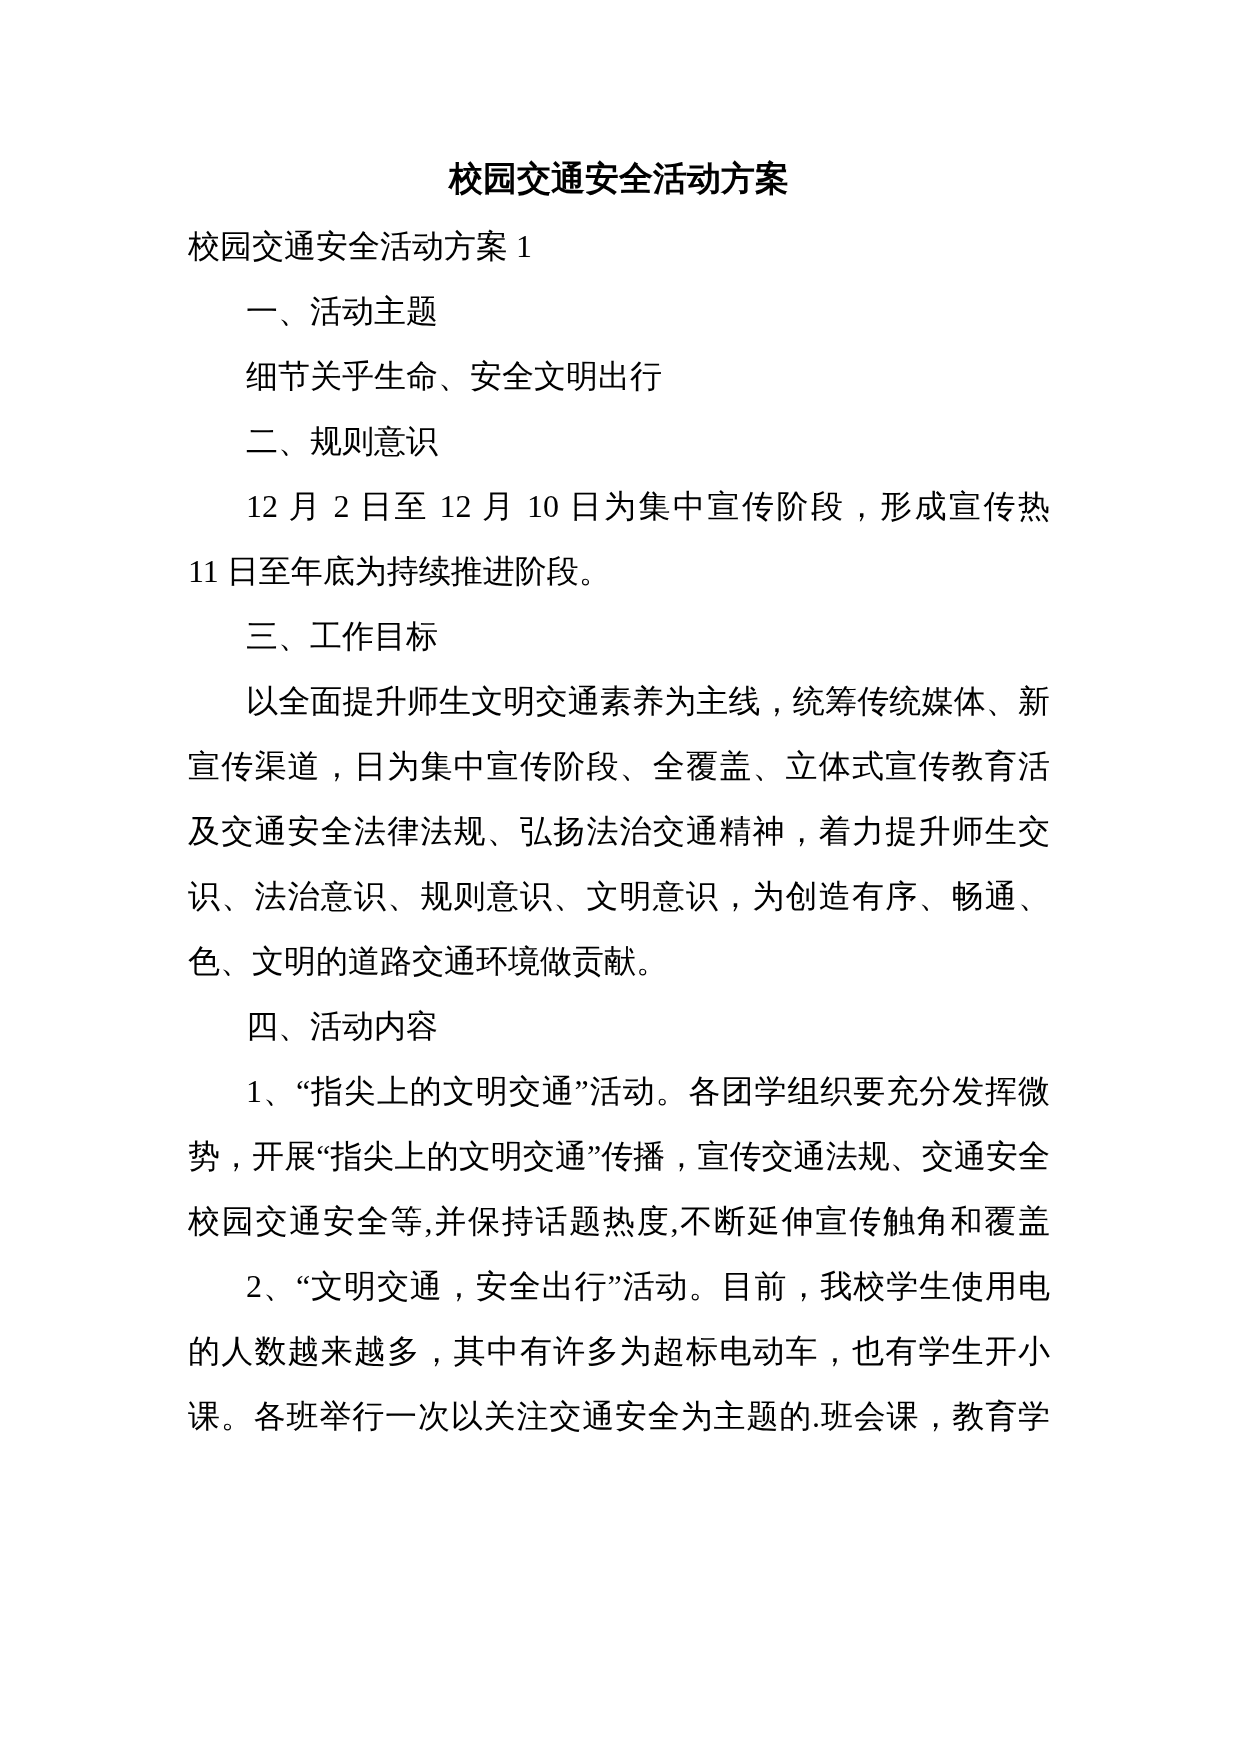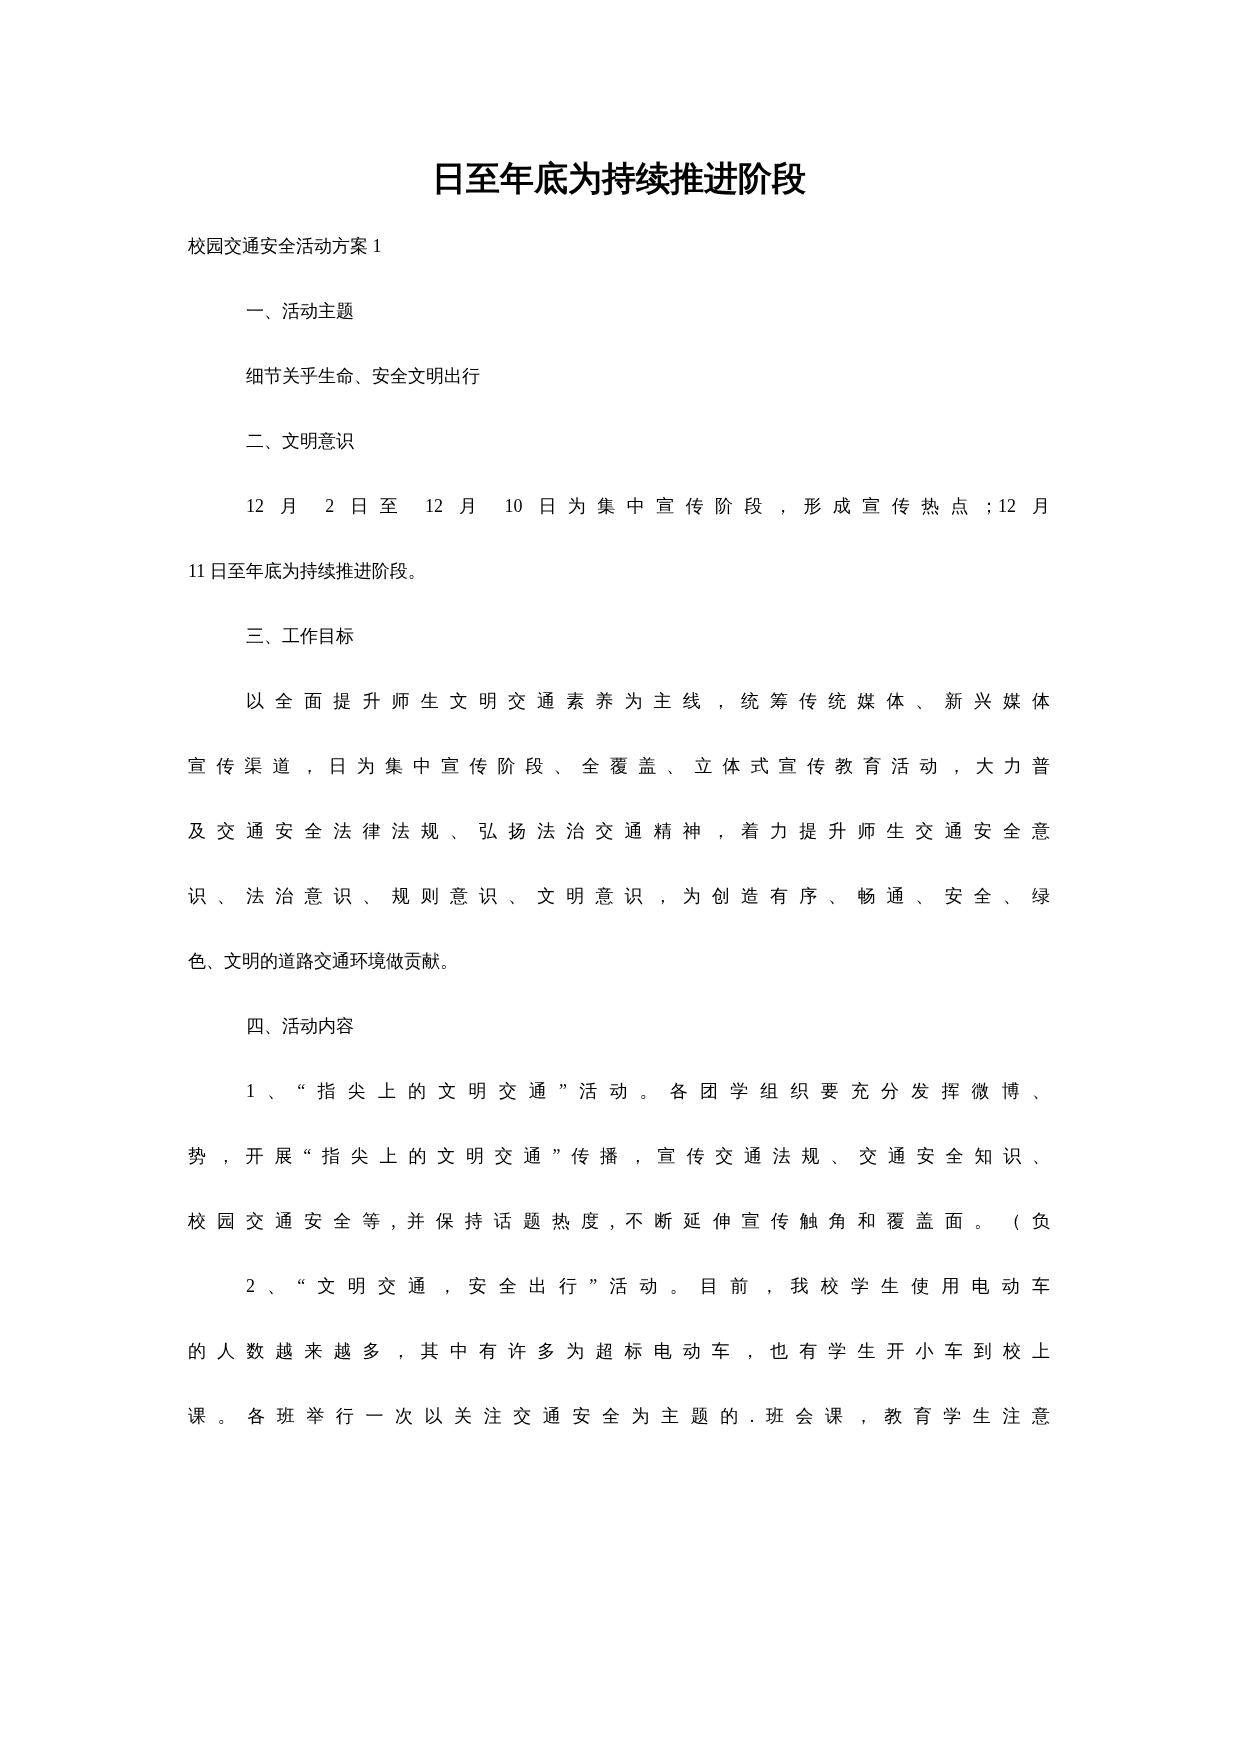--- a/index.html
+++ b/index.html
@@ -24,45 +24,45 @@
   }
   .doc-title {
     margin: 0;
     font-size: 34px;
     font-weight: bold;
     line-height: 71px;
     text-align: center;
     white-space: nowrap;
   }
   .line {
-    font-size: 18px;
+    font-size: 32px;
     line-height: 65px;
     height: 65px;
     text-align: left;
     overflow: hidden;
   }
   .line.fill {
     text-align: justify;
     text-align-last: justify;
   }
   .line.ind {
     text-indent: 58px;
   }
 </style>
 </head>
 <body>
 
 <div class="page">
   <div class="content">
-    <h1 class="doc-title">日至年底为持续推进阶段</h1>
+    <h1 class="doc-title">校园交通安全活动方案</h1>
     <div id="doc-body">
         <div class="line">校园交通安全活动方案 1</div>
         <div class="line ind">一、活动主题</div>
         <div class="line ind">细节关乎生命、安全文明出行</div>
-        <div class="line ind">二、文明意识</div>
+        <div class="line ind">二、规则意识</div>
         <div class="line fill ind">12 月 2 日至 12 月 10 日为集中宣传阶段，形成宣传热点；12 月</div>
         <div class="line">11 日至年底为持续推进阶段。</div>
         <div class="line ind">三、工作目标</div>
         <div class="line fill ind">以全面提升师生文明交通素养为主线，统筹传统媒体、新兴媒体</div>
         <div class="line fill">宣传渠道，日为集中宣传阶段、全覆盖、立体式宣传教育活动，大力普</div>
         <div class="line fill">及交通安全法律法规、弘扬法治交通精神，着力提升师生交通安全意</div>
         <div class="line fill">识、法治意识、规则意识、文明意识，为创造有序、畅通、安全、绿</div>
         <div class="line">色、文明的道路交通环境做贡献。</div>
         <div class="line ind">四、活动内容</div>
         <div class="line fill ind">1、“指尖上的文明交通”活动。各团学组织要充分发挥微博、</div>

